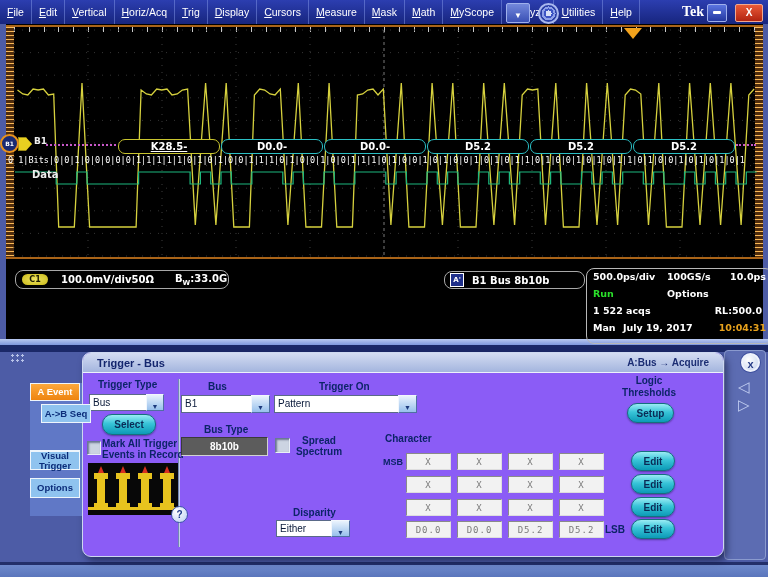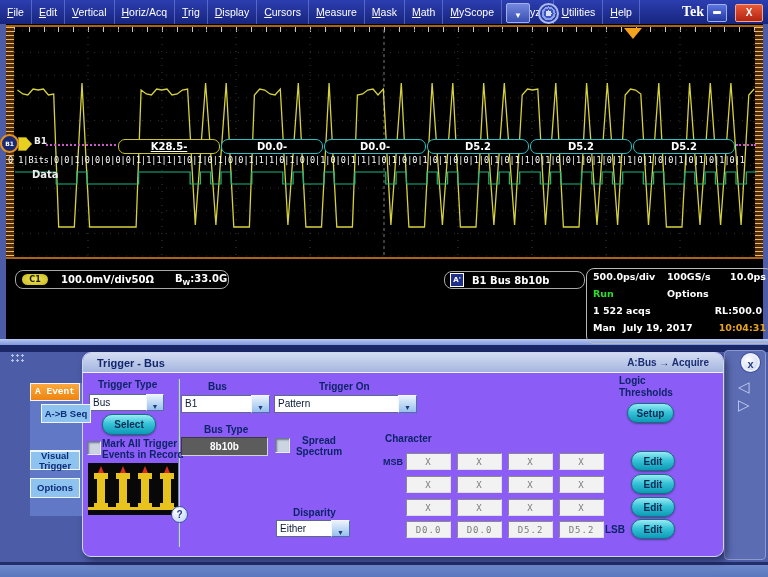--- a/index.html
+++ b/index.html
@@ -229,21 +229,21 @@
 <div class="abs bot-band"></div>
 <div class="abs grip"></div>
 
 <div class="abs rstrip">
   <div class="xbtn"></div>
   <div class="arrow-glyph" style="top:28px">◁</div>
   <div class="arrow-glyph" style="top:46px">▷</div>
 </div>
 
 <div class="abs tab-col" id="tab-col">
-    <div class="tab active" style="top: 0px; height: 18px; font-family: Liberation Mono, monospace;">A Event</div>
+    <div class="tab active" style="top: 0px; height: 18px;">A Event</div>
     <div class="tab" style="top: 21px; height: 19px; margin-left: 11px;">A-&gt;B Seq</div>
     <div class="tab" style="top: 43px; height: 20px; margin-top: 24px;">B Event</div>
     <div class="tab" style="top: 68px; height: 19px;">Visual Trigger</div>
     <div class="tab" style="top: 95px; height: 20px;">Options</div>
   </div>
 
 <div class="abs dlg">
   <div class="dlg-header">
     <span class="dlg-title">Trigger - Bus</span>
     <span class="dlg-context">A:Bus → Acquire</span>
@@ -304,21 +304,21 @@
 
   <div class="lbl" style="left:302px;top:80px">Character</div>
   <div class="lbl" style="left:300px;top:104px;font-size:9px">MSB</div>
   <div class="lbl" style="left:522px;top:171px;font-size:10px">LSB</div>
   <div id="char-grid"></div>
 
   <div class="lbl" style="left:210px;top:154px">Disparity</div>
   <div class="field" style="left:193px;top:167px;width:49px;height:15px">Either</div>
   <div class="dd-btn" style="left:248px;top:167px;width:17px;height:15px"></div>
 
-  <div class="lbl" style="left:536px;top:22px;width:60px;text-align:left;line-height:12px">
+  <div class="lbl" style="left:536px;top:22px;width:60px;text-align:center;line-height:12px">
     <span>Logic</span><br><span>Thresholds</span>
   </div>
   <div class="teal" style="left:544px;top:50px;width:45px;height:18px">Setup</div>
 <div class="cell" style="left: 323px; top: 100px;">X</div>
     <div class="cell" style="left: 374px; top: 100px;">X</div>
     <div class="cell" style="left: 425px; top: 100px;">X</div>
     <div class="cell" style="left: 476px; top: 100px;">X</div>
     <div class="teal" style="left: 548px; top: 98px; width: 42px; height: 18px;">Edit</div>
     <div class="cell" style="left: 323px; top: 123px;">X</div>
     <div class="cell" style="left: 374px; top: 123px;">X</div>

